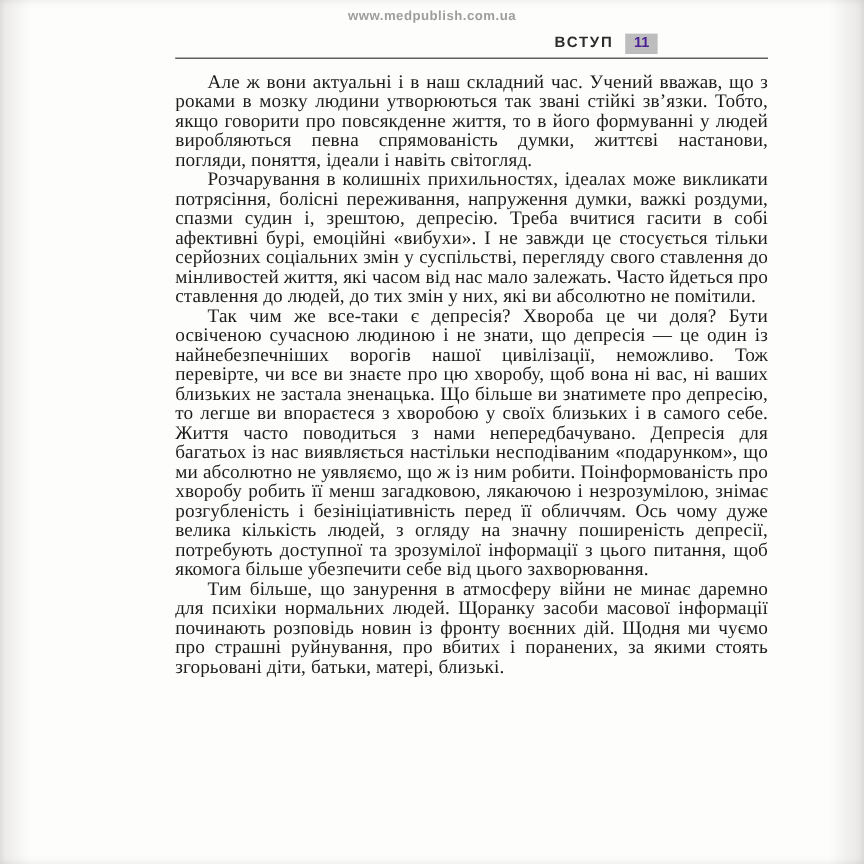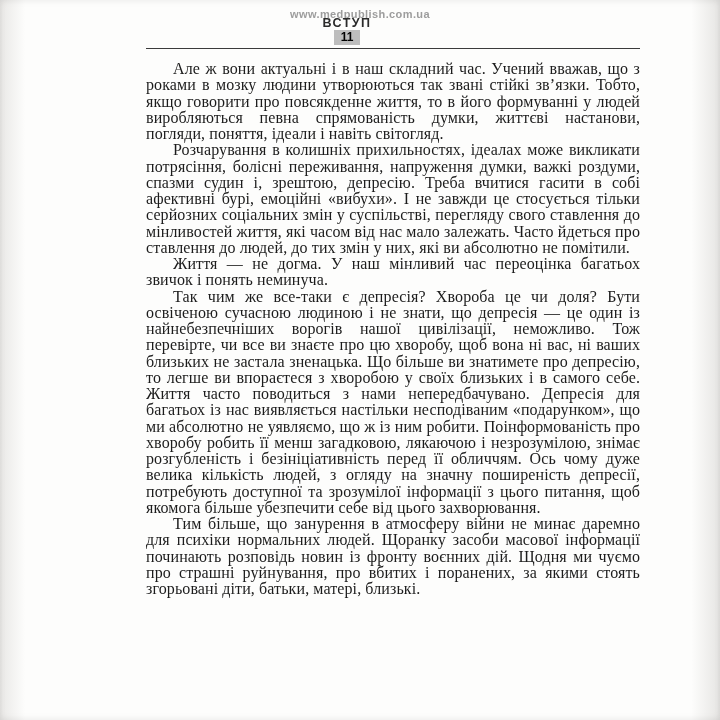--- a/index.html
+++ b/index.html
@@ -29,36 +29,34 @@
   .watermark.bottom { bottom: 6px; }
 
   .content {
     position: absolute;
     left: 146px; top: 28px;
     width: 494px;
   }
   .page-header {
     display: flex;
     justify-content: flex-end;
-    align-items: center;
-    gap: 0;
+    gap: 10px;
     padding-right: 92px;
     height: 17px;
-    flex-direction: column;
   }
   .section-title {
     font-family: "Liberation Sans", sans-serif;
     font-weight: bold;
     font-size: 12.5px;
     letter-spacing: 1.5px;
     color: #2b2b2b;
   }
   .page-number {
     background: #bdbdbd;
-    color: #000000;
+    color: #4c1d95;
     font-family: "Liberation Sans", sans-serif;
     font-weight: bold;
     font-size: 12px;
     line-height: 15px;
     padding: 0 7px;
   }
   .rule {
     border: 0;
     border-top: 1.3px solid #3b3b3b;
     margin: 3px 0 0 0;
@@ -87,21 +85,20 @@
     <div class="page-header">
       <span class="section-title">ВСТУП</span>
       <span class="page-number">11</span>
     </div>
 
     <hr class="rule">
 
     <div class="body-text">
         <p class="para">Але ж вони актуальні і в наш складний час. Учений вважав, що з роками в мозку людини утворюються так звані стійкі зв’язки. Тобто, якщо говорити про повсякденне життя, то в його формуванні у людей виробляються певна спрямованість думки, життєві настанови, погляди, поняття, ідеали і навіть світогляд.</p>
         <p class="para">Розчарування в колишніх прихильностях, ідеалах може викликати потрясіння, болісні переживання, напруження думки, важкі роздуми, спазми судин і, зрештою, депресію. Треба вчитися гасити в собі афективні бурі, емоційні «вибухи». І не завжди це стосується тільки серйозних соціальних змін у суспільстві, перегляду свого ставлення до мінливостей життя, які часом від нас мало залежать. Часто йдеться про ставлення до людей, до тих змін у них, які ви абсолютно не помітили.</p>
-        <p class="para">Життя — не догма. У наш мінливий час переоцінка багатьох звичок і понять неминуча.</p>
         <p class="para">Так чим же все-таки є депресія? Хвороба це чи доля? Бути освіченою сучасною людиною і не знати, що депресія — це один із найнебезпечніших ворогів нашої цивілізації, неможливо. Тож перевірте, чи все ви знаєте про цю хворобу, щоб вона ні вас, ні ваших близьких не застала зненацька. Що більше ви знатимете про депресію, то легше ви впораєтеся з хворобою у своїх близьких і в самого себе. Життя часто поводиться з нами непередбачувано. Депресія для багатьох із нас виявляється настільки несподіваним «подарунком», що ми абсолютно не уявляємо, що ж із ним робити. Поінформованість про хворобу робить її менш загадковою, лякаючою і незрозумілою, знімає розгубленість і безініціативність перед її обличчям. Ось чому дуже велика кількість людей, з огляду на значну поширеність депресії, потребують доступної та зрозумілої інформації з цього питання, щоб якомога більше убезпечити себе від цього захворювання.</p>
         <p class="para">Тим більше, що занурення в атмосферу війни не минає даремно для психіки нормальних людей. Щоранку засоби масової інформації починають розповідь новин із фронту воєнних дій. Щодня ми чуємо про страшні руйнування, про вбитих і поранених, за якими стоять згорьовані діти, батьки, матері, близькі.</p>
       </div>
 
   </div>
 
 
 </div>
 
 </body></html>

